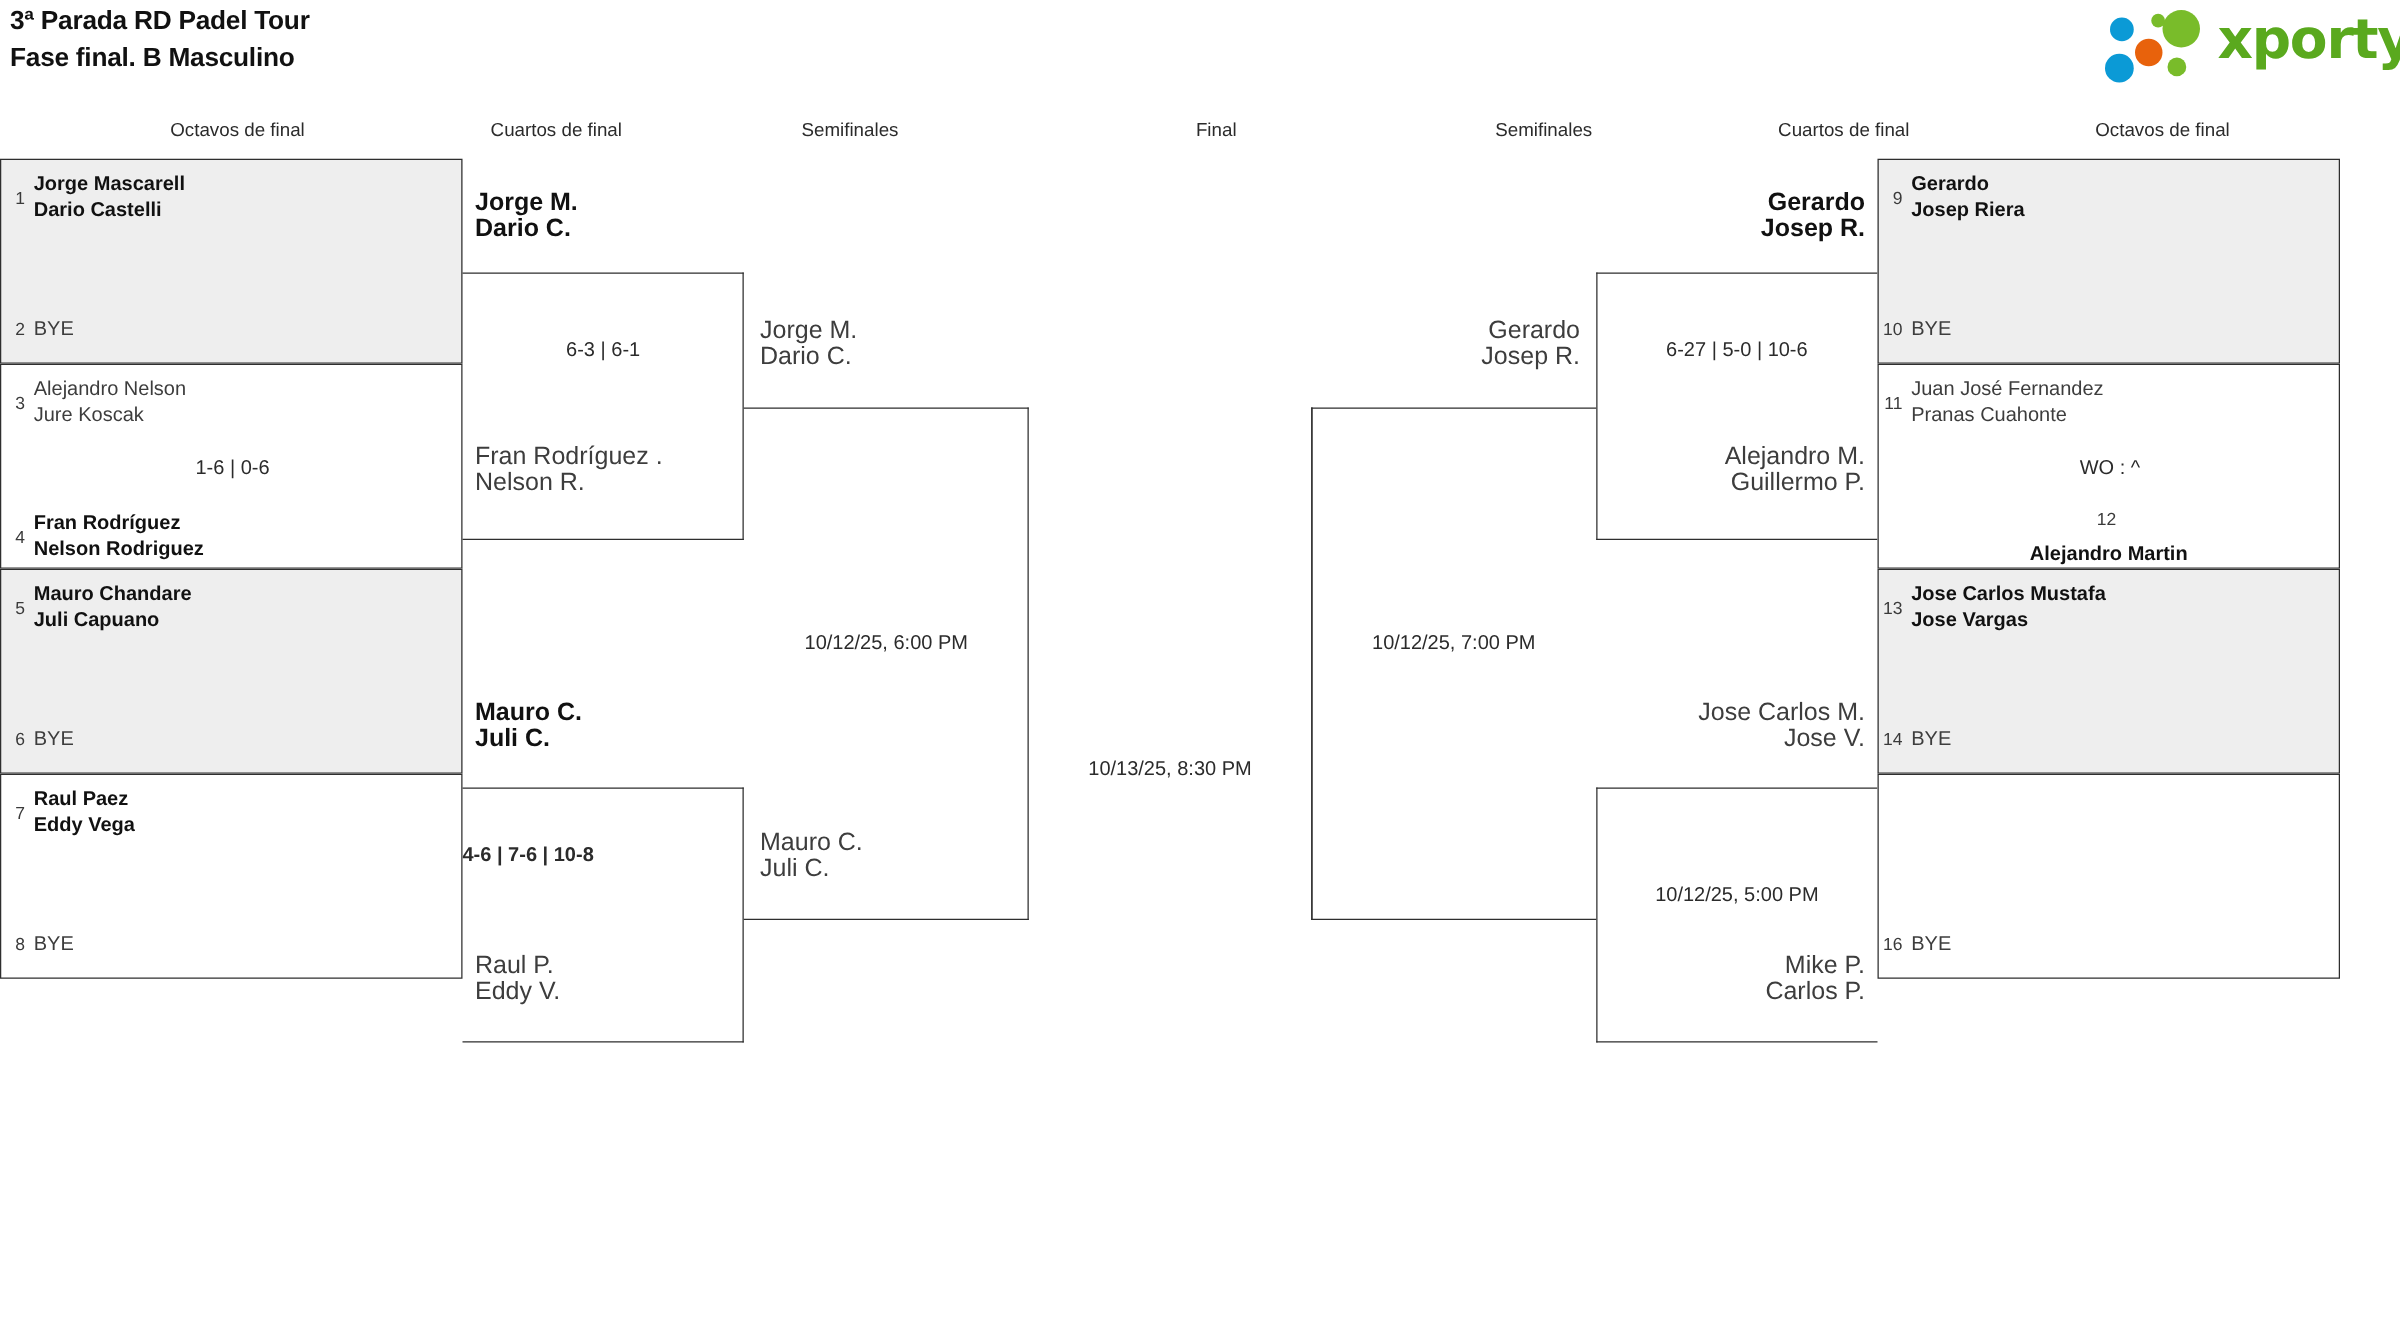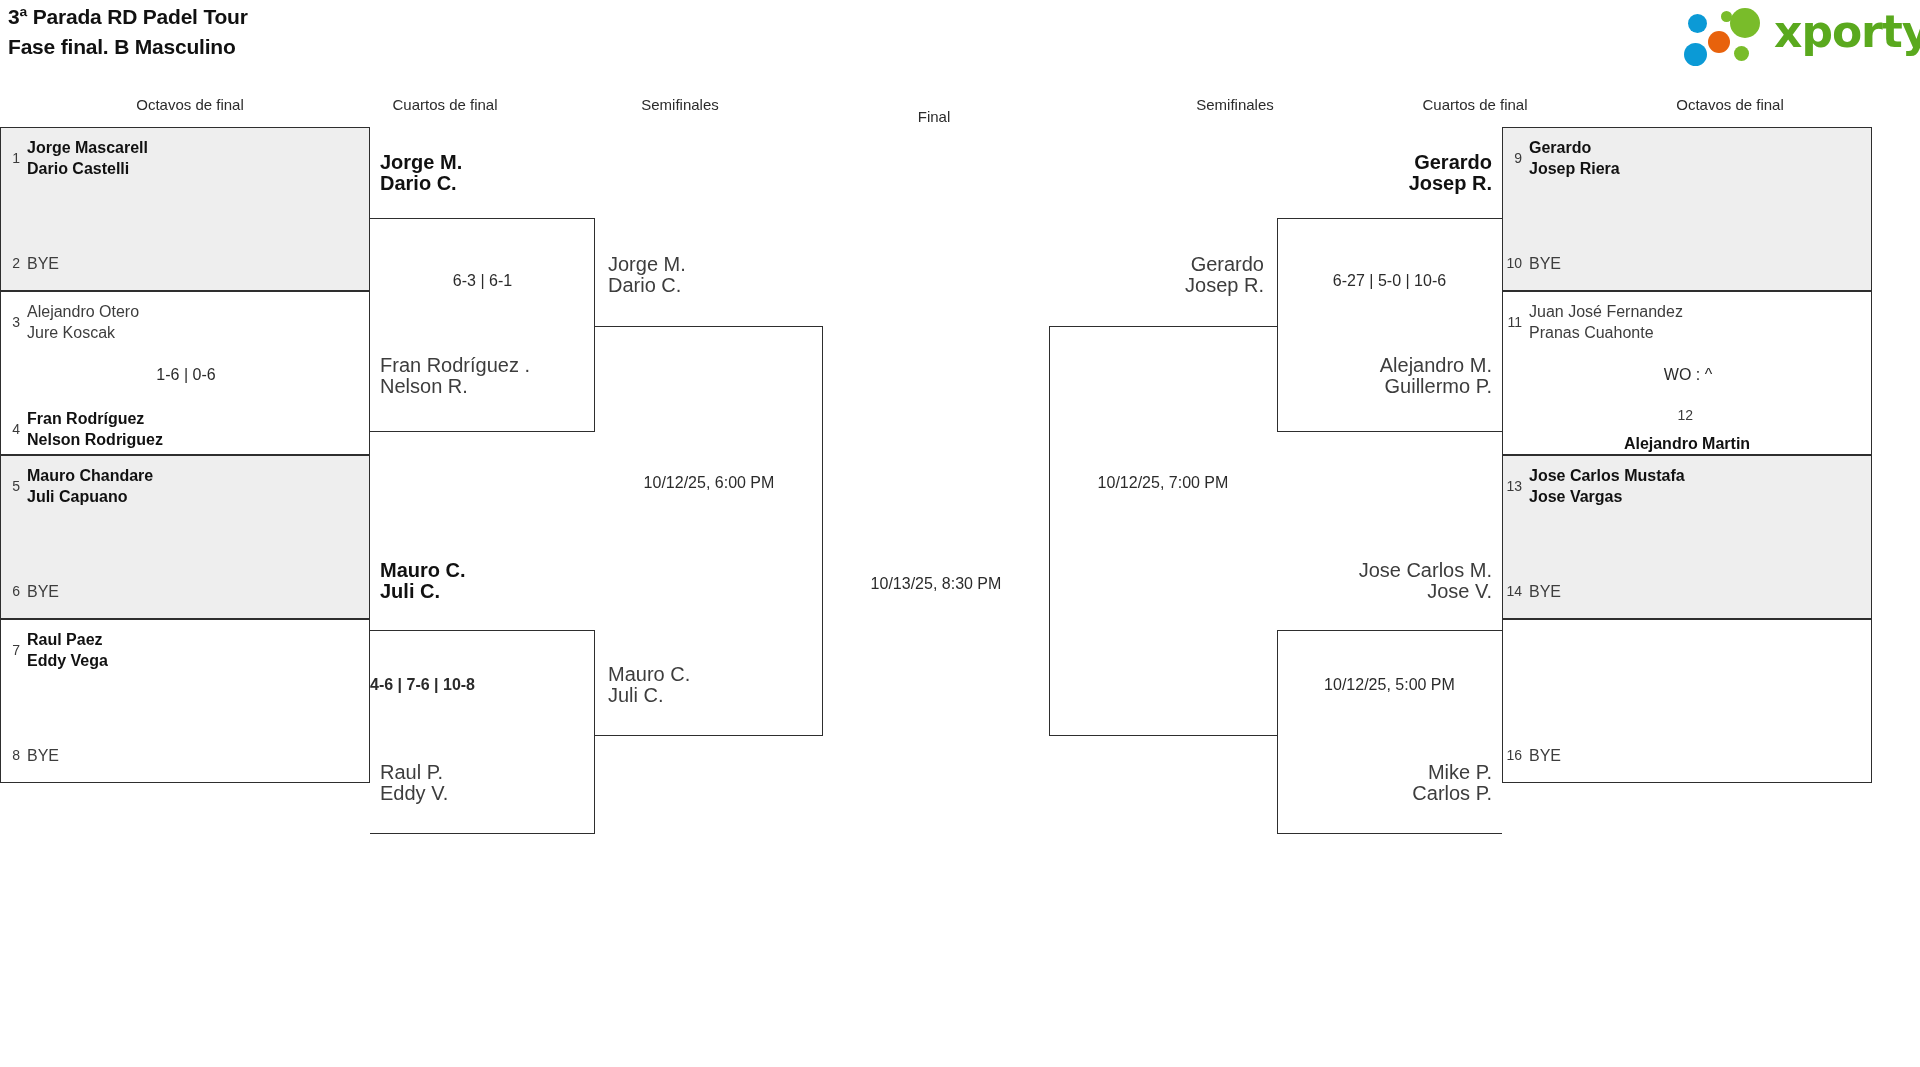--- a/index.html
+++ b/index.html
@@ -56,21 +56,21 @@
     border:1px solid #2e2e2e;background:transparent;
   }
   .mbox.no-left{border-left:none;}
   .mbox.no-right{border-right:none;}
 
   
   .entry{position:absolute;font-size:20px;line-height:21px;white-space:nowrap;}
   .entry.win{font-weight:700;color:#111;}
   .entry.lose{font-weight:400;color:#3d3d3d;}
   .entry.score{font-weight:400;color:#2b2b2b;font-size:16px;}
-  .entry.date{font-weight:400;color:#2b2b2b;font-size:16px;}
+  .entry.date{font-weight:400;color:#2b2b2b;font-size:16px;margin-top:32px;}
   .entry.ralign{text-align:right;}
 
   
   .dot{position:absolute;border-radius:50%;}
   .logo-text{
     position:absolute;left:92px;top:2px;
     font-size:44px;font-weight:700;letter-spacing:-1px;
     font-family:"DejaVu Sans",sans-serif;
   }
 </style>
@@ -90,21 +90,21 @@
     <span class="dot" style="left:48px; top:4px;  width:30px;height:30px;background:#79bc2a;"></span>
     <span class="dot" style="left:39px; top:7px;  width:11px;height:11px;background:#79bc2a;"></span>
     <span class="dot" style="left:52px; top:42px; width:15px;height:15px;background:#79bc2a;"></span>
     <span class="logo-text" style="color:#5aa91e;">xporty</span>
   </div>
 </div>
 
 <div class="round-label" style="left:0px;width:380px;">Octavos de final</div>
 <div class="round-label" style="left:300px;width:290px;">Cuartos de final</div>
 <div class="round-label" style="left:545px;width:270px;">Semifinales</div>
-<div class="round-label" style="left:804px;width:260px;margin-top:12px;">Final</div>
+<div class="round-label" style="left:843px;width:260px;">Final</div>
 <div class="round-label" style="left:1100px;width:270px;">Semifinales</div>
 <div class="round-label" style="left:1330px;width:290px;">Cuartos de final</div>
 <div class="round-label" style="left:1540px;width:380px;">Octavos de final</div>
 
 <div class="bracket">
 
   <div class="seed-cell alt" style="left:0px;top:127px;width:370px;height:164px;">
     <div class="slot win" style="top:8px;height:44px;">
       <span class="num">1</span>
       <span class="names">
@@ -115,21 +115,21 @@
     <div class="slot bye" style="top:122px;height:26px;">
       <span class="num">2</span>
       <span class="names">BYE</span>
     </div>
   </div>
 
   <div class="seed-cell" style="left:0px;top:291px;width:370px;height:164px;">
     <div class="slot lose" style="top:8px;height:44px;">
       <span class="num">3</span>
       <span class="names">
-        <span>Alejandro Otero</span><br>
+        <span>Alejandro Nelson</span><br>
         <span>Jure Koscak</span>
       </span>
     </div>
     <div class="entry score" style="left:0px;top:72px;width:370px;text-align:center;">1-6 | 0-6</div>
     <div class="slot win" style="top:115px;height:44px;">
       <span class="num">4</span>
       <span class="names">
         <span>Fran Rodríguez</span><br>
         <span>Nelson Rodriguez</span>
       </span>

